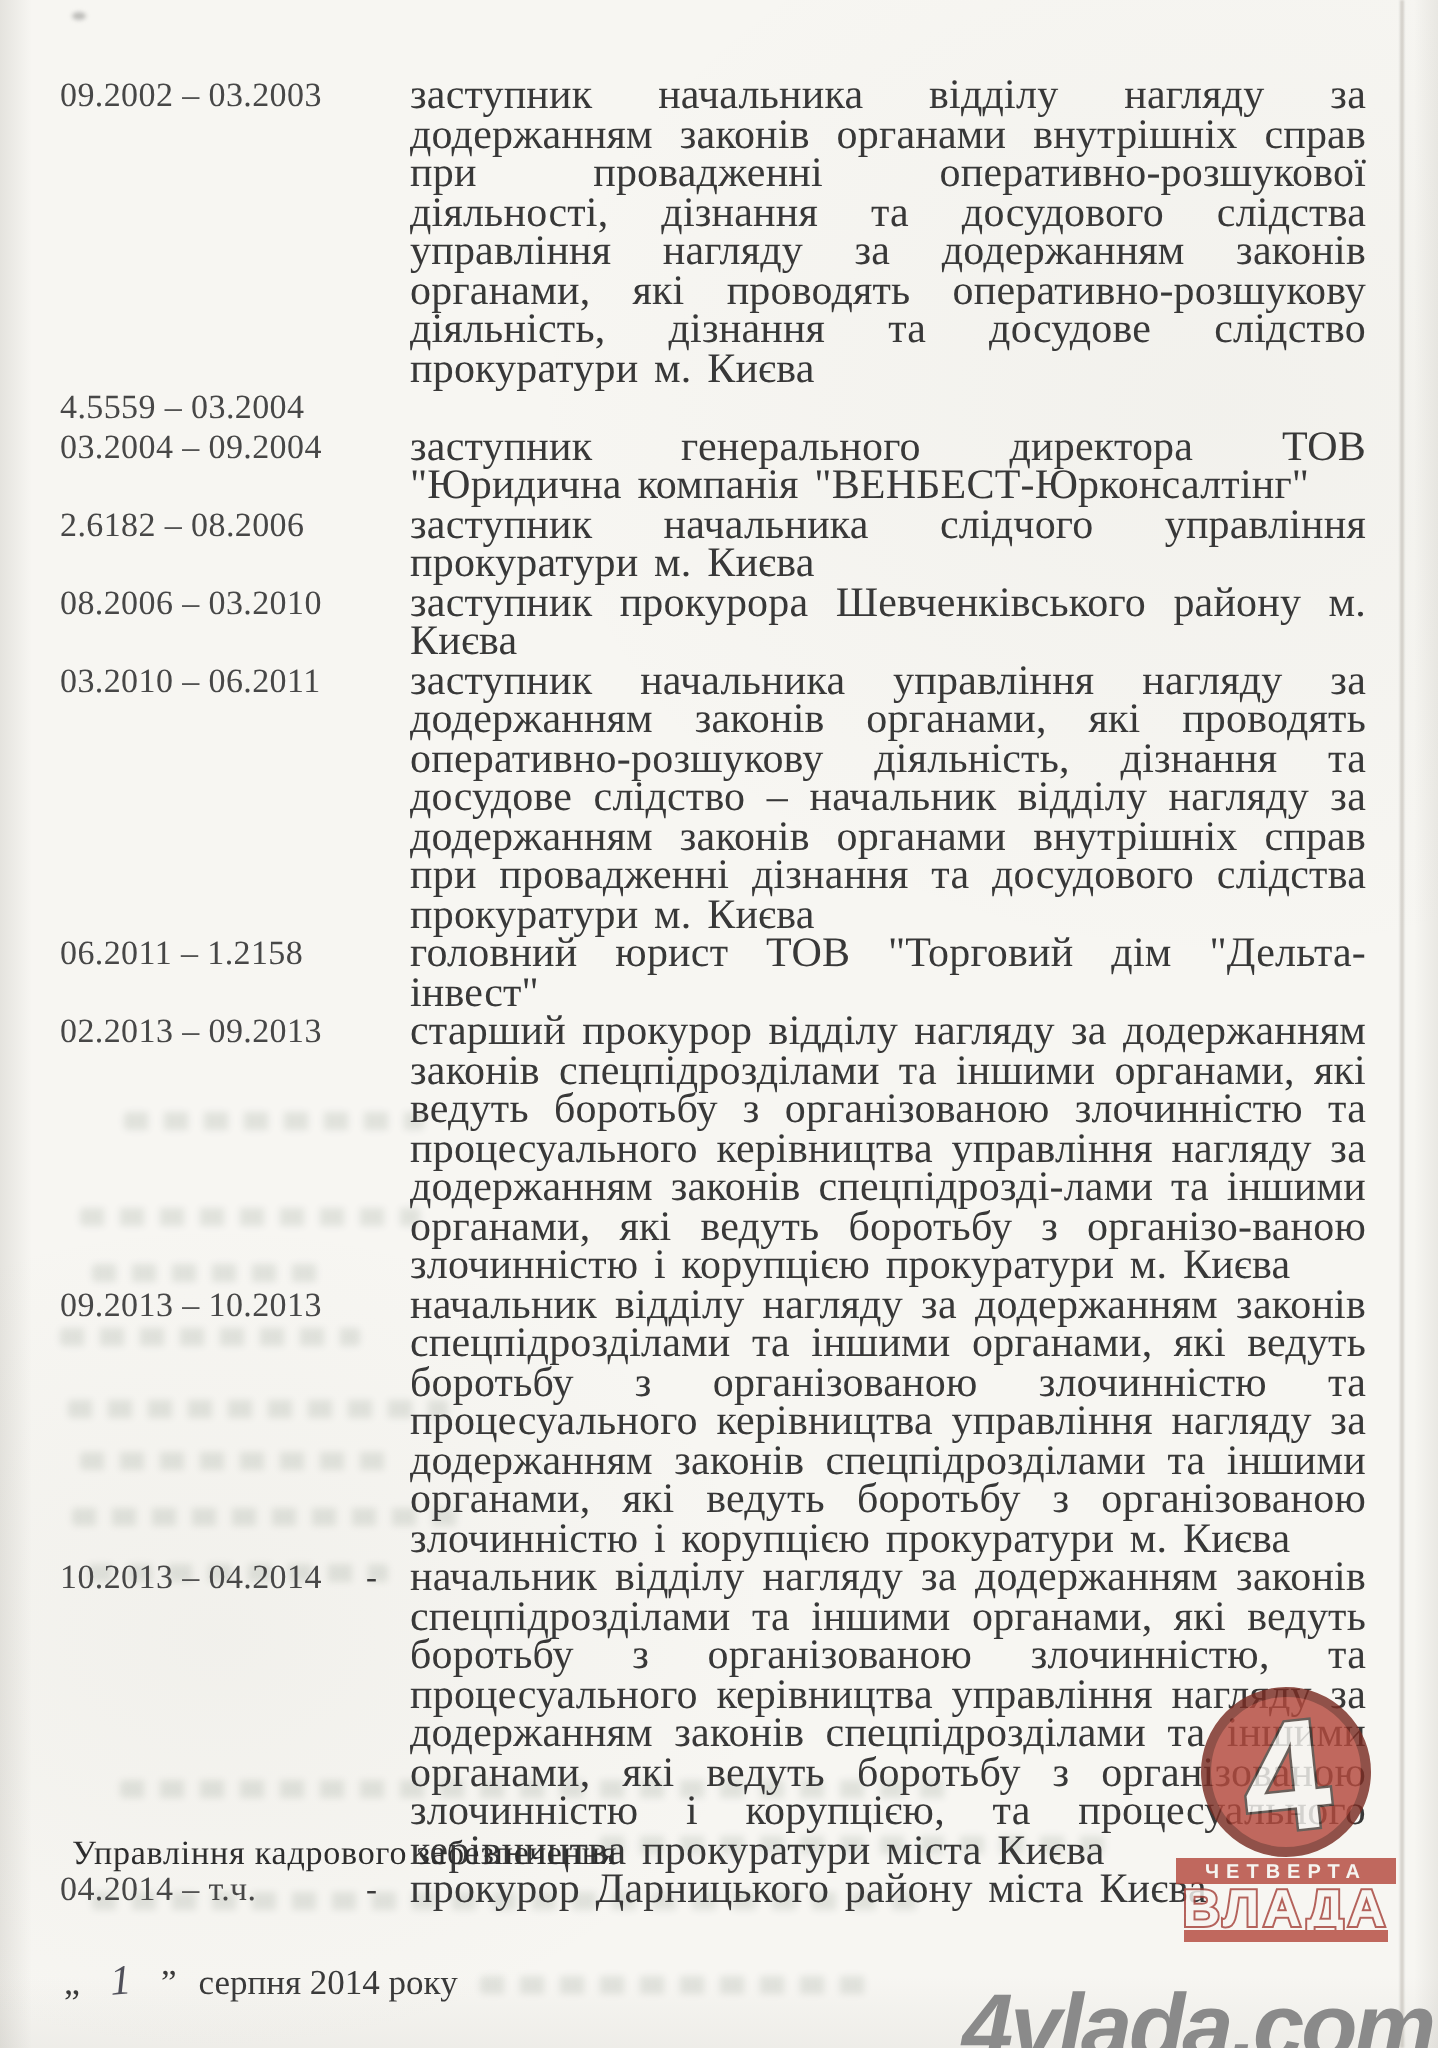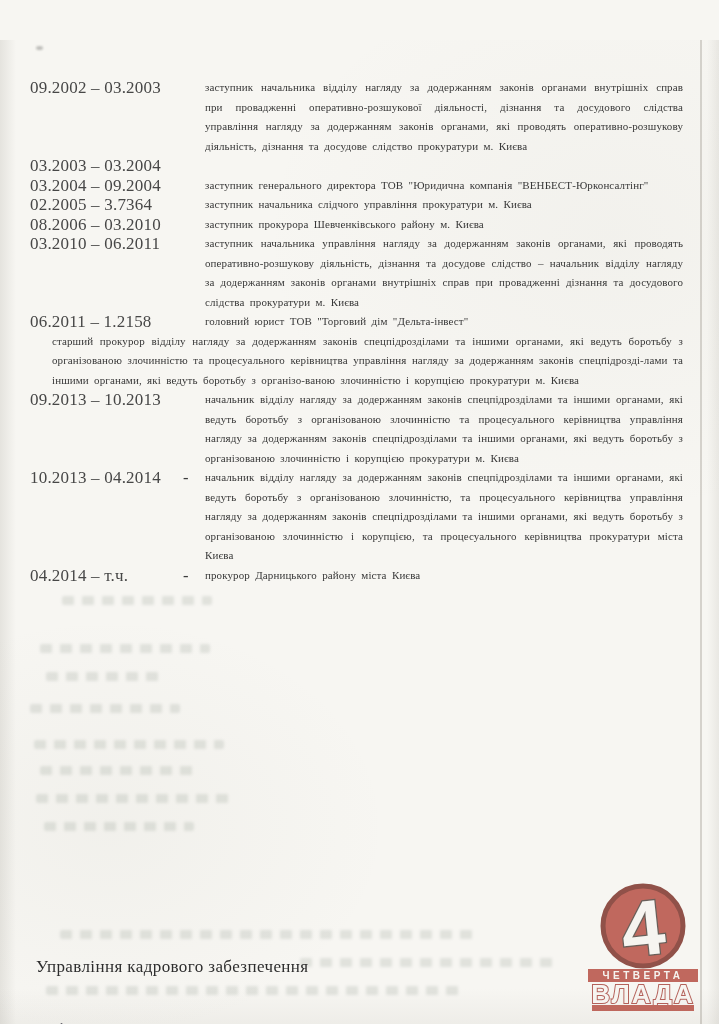--- a/index.html
+++ b/index.html
@@ -11,21 +11,20 @@
   }
   .page{
     position:absolute;inset:0;
     background:
       radial-gradient(ellipse 400px 300px at 15% 80%, rgba(150,150,135,0.06), rgba(0,0,0,0) 70%),
       radial-gradient(ellipse 500px 400px at 85% 20%, rgba(150,150,135,0.05), rgba(0,0,0,0) 70%),
       linear-gradient(90deg, rgba(95,90,78,0.12) 0px, rgba(0,0,0,0) 16px),
       linear-gradient(270deg, rgba(95,90,78,0.09) 0px, rgba(0,0,0,0) 12px),
       linear-gradient(0deg, rgba(95,90,78,0.06) 0px, rgba(0,0,0,0) 36px),
       #f7f6f2;
-    margin-top: 40px;
   }
   .scan-line{
     position:absolute;left:700px;top:0;width:2px;height:1024px;
     background:rgba(110,104,92,0.25);filter:blur(0.4px);
   }
   .corner-dot{
     position:absolute;left:36px;top:6px;width:7px;height:4px;border-radius:50%;
     background:rgba(120,120,118,0.45);filter:blur(1px);
   }
   .entries{position:absolute;left:30px;top:38px;width:653px;}
@@ -34,21 +33,21 @@
     flex:0 0 153px;width:153px;
     font-size:17px;line-height:19.5px;color:#474747;
     letter-spacing:0.2px;white-space:nowrap;
   }
   .entry-dash{
     flex:0 0 22px;width:22px;
     font-size:16.5px;line-height:19.5px;color:#3c3c3c;
   }
   .entry-description{
     flex:1;
-    font-size:11px;line-height:19.5px;color:#383838;
+    font-size:21px;line-height:19.5px;color:#383838;
     text-align:justify;word-spacing:2.5px;letter-spacing:0.1px;
   }
   .footer-department{
     position:absolute;left:36px;top:917px;
     font-size:17px;font-weight:normal;color:#2d2d2d;letter-spacing:0.4px;
   }
   .date-line{
     position:absolute;left:32px;top:978px;
     font-size:17.5px;color:#3a3a3a;white-space:nowrap;
   }
@@ -93,33 +92,33 @@
   <div class="scan-line"></div>
 
   <div class="entries">
     <div class="entry-row">
       <div class="entry-period">09.2002 – 03.2003</div>
       <div class="entry-dash"></div>
       <div class="entry-description">заступник начальника відділу нагляду за додержанням законів органами внутрішніх справ при провадженні оперативно-розшукової діяльності, дізнання та досудового слідства управління нагляду за додержанням законів органами, які проводять оперативно-розшукову діяльність, дізнання та досудове слідство прокуратури м. Києва</div>
     </div>
 
     <div class="entry-row">
-      <div class="entry-period">03.2003 – 03.2004</div>
+      <div class="entry-period">4.5559 – 03.2004</div>
       <div class="entry-dash"></div>
     </div>
 
     <div class="entry-row">
       <div class="entry-period">03.2004 – 09.2004</div>
       <div class="entry-dash"></div>
       <div class="entry-description">заступник генерального директора ТОВ "Юридична компанія "ВЕНБЕСТ-Юрконсалтінг"</div>
     </div>
 
 
     <div class="entry-row">
-      <div class="entry-period">02.2005 – 3.7364</div>
+      <div class="entry-period">2.6182 – 08.2006</div>
       <div class="entry-dash"></div>
       <div class="entry-description">заступник начальника слідчого управління прокуратури м. Києва</div>
     </div>
 
     <div class="entry-row">
       <div class="entry-period">08.2006 – 03.2010</div>
       <div class="entry-dash"></div>
       <div class="entry-description">заступник прокурора Шевченківського району м. Києва</div>
     </div>
 
@@ -129,20 +128,21 @@
       <div class="entry-description">заступник начальника управління нагляду за додержанням законів органами, які проводять оперативно-розшукову діяльність, дізнання та досудове слідство – начальник відділу нагляду за додержанням законів органами внутрішніх справ при провадженні дізнання та досудового слідства прокуратури м. Києва</div>
     </div>
 
     <div class="entry-row">
       <div class="entry-period">06.2011 – 1.2158</div>
       <div class="entry-dash"></div>
       <div class="entry-description">головний юрист ТОВ "Торговий дім "Дельта-інвест"</div>
     </div>
 
     <div class="entry-row">
+      <div class="entry-period">02.2013 – 09.2013</div>
       <div class="entry-dash"></div>
       <div class="entry-description">старший прокурор відділу нагляду за додержанням законів спецпідрозділами та іншими органами, які ведуть боротьбу з організованою злочинністю та процесуального керівництва управління нагляду за додержанням законів спецпідрозді-лами та іншими органами, які ведуть боротьбу з організо-ваною злочинністю і корупцією прокуратури м. Києва</div>
     </div>
 
     <div class="entry-row">
       <div class="entry-period">09.2013 – 10.2013</div>
       <div class="entry-dash"></div>
       <div class="entry-description">начальник відділу нагляду за додержанням законів спецпідрозділами та іншими органами, які ведуть боротьбу з організованою злочинністю та процесуального керівництва управління нагляду за додержанням законів спецпідрозділами та іншими органами, які ведуть боротьбу з організованою злочинністю і корупцією прокуратури м. Києва</div>
     </div>
 

